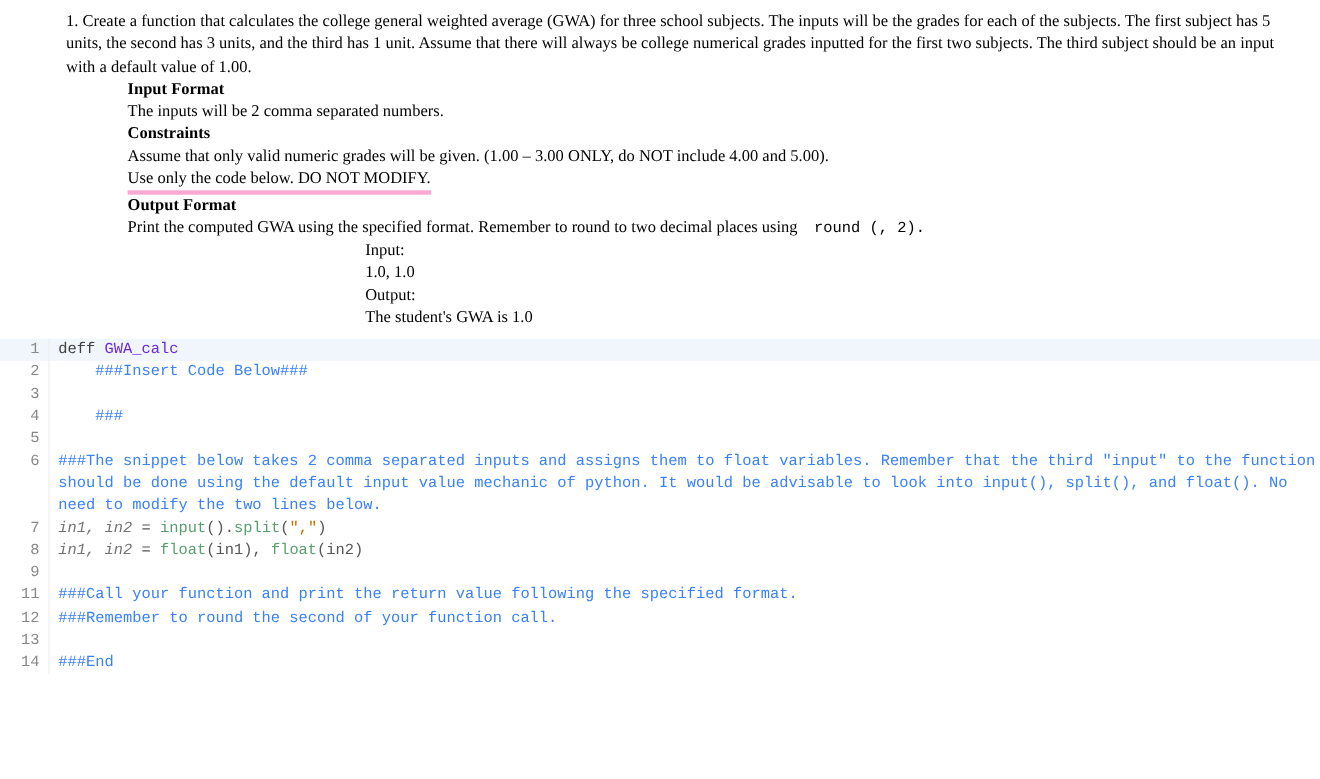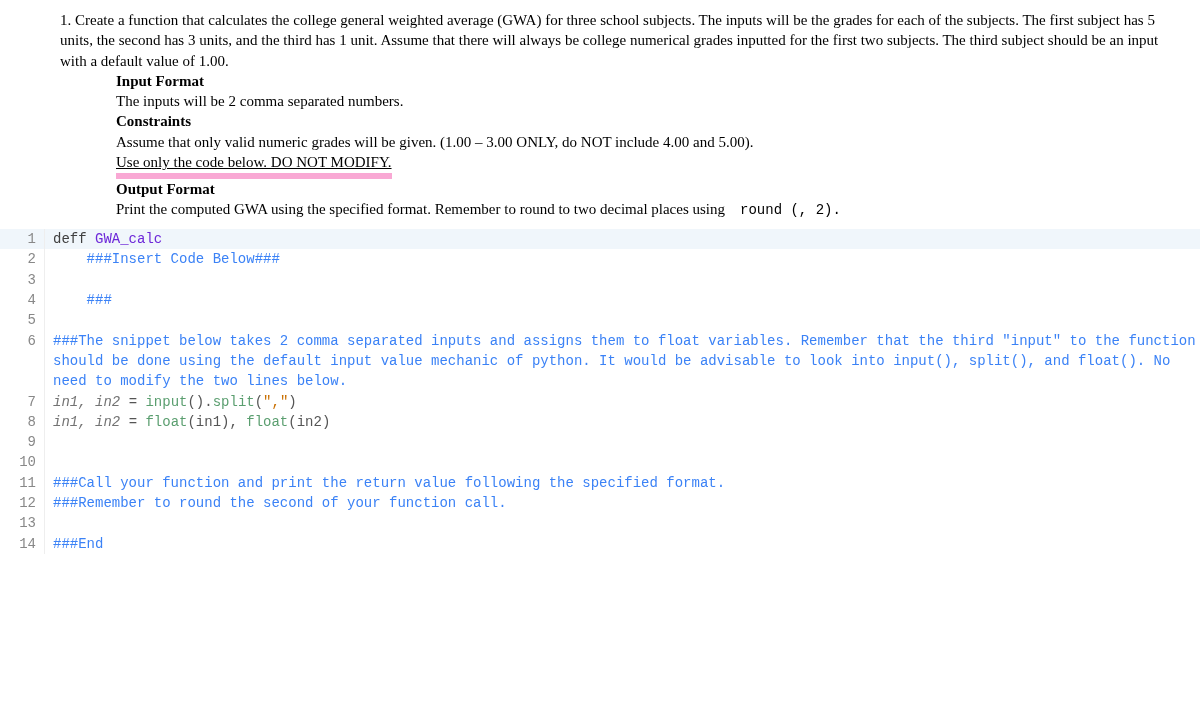--- a/index.html
+++ b/index.html
@@ -14,23 +14,22 @@
   .problem-area {
     padding: 10px 28px 5px 60px;
     line-height: 1.35;
   }
   .indent1 { padding-left: 56px; }
   .indent2 { padding-left: 152px; }
   .indent3 { padding-left: 216px; }
   .bold { font-weight: bold; }
   .underline-red {
     display: inline-block;
-    border-bottom: 6px solid #f9a8d4;
+    border-bottom: 4px solid #f9a8d4;
     padding-bottom: 1px;
-    text-decoration: underline;
   }
   .code-font {
     font-family: Consolas, "Courier New", monospace;
     font-size: 14px;
   }
   .code-area {
     font-family: Consolas, "Courier New", monospace;
     font-size: 14px;
     line-height: 1.45;
     padding-top: 4px;
@@ -78,20 +77,26 @@
       <span class="underline-red">Use only the code below. DO NOT MODIFY.</span>
     </div>
 
     <div class="bold">Output Format</div>
     <div>
       <span>Print the computed GWA using the specified format. Remember to round to two decimal places using</span>
       <span>&nbsp;&nbsp;</span>
       <span class="code-font">round (, 2).</span>
     </div>
 
+    <div class="indent3">
+      <div>Input:</div>
+      <div>1.0, 1.0</div>
+      <div>Output:</div>
+      <div>The student's GWA is 1.0</div>
+    </div>
   </div>
 </div>
 
 <div class="code-area">
 
   <div class="code-row hl-row">
     <div class="gutter">1</div>
     <div class="code-cell"><span class="tok-kw">deff</span><span class="tok-fn"> GWA_calc</span></div>
   </div>
 
@@ -128,24 +133,20 @@
   <div class="code-row">
     <div class="gutter">8</div>
     <div class="code-cell"><span class="tok-plain">in1, in2 </span><span class="tok-punct">=</span><span> </span><span class="tok-builtin">float</span><span class="tok-punct">(in1), </span><span class="tok-builtin">float</span><span class="tok-punct">(in2)</span></div>
   </div>
 
   <div class="code-row">
     <div class="gutter">9</div>
     <div class="code-cell"></div>
   </div>
 
-  <div class="code-row">
-    <div class="gutter">10</div>
-    <div class="code-cell"></div>
-  </div>
 
   <div class="code-row">
     <div class="gutter">11</div>
     <div class="code-cell"><span class="tok-com">###Call your function and print the return value following the specified format.</span></div>
   </div>
 
   <div class="code-row">
     <div class="gutter">12</div>
     <div class="code-cell"><span class="tok-com">###Remember to round the second of your function call.</span></div>
   </div>

